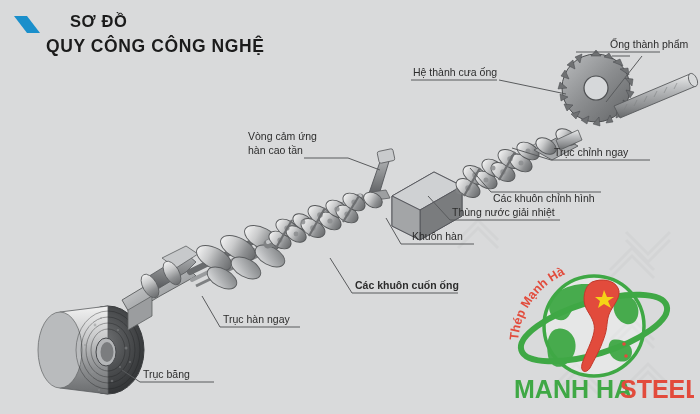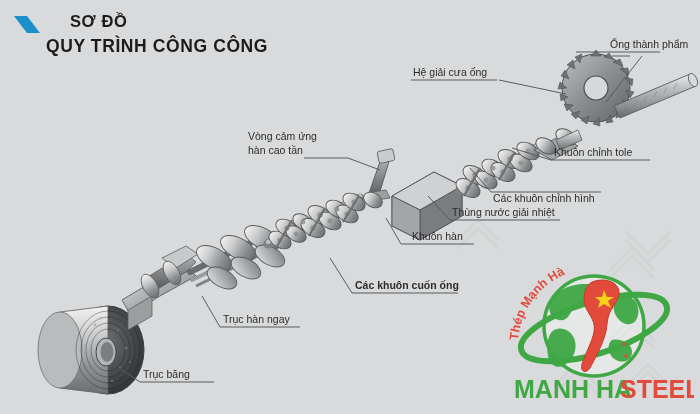--- a/index.html
+++ b/index.html
@@ -82,21 +82,21 @@
     </svg>
   </div>
 
   <div class="header">
     <div class="hdr-mark">
       <svg width="26" height="17" viewBox="0 0 26 17">
         <polygon points="0,0 13,0 26,17 13,17" fill="#1a8fcb"></polygon>
       </svg>
     </div>
     <div class="title1">SƠ ĐỒ</div>
-    <div class="title2">QUY TRÌNH CÔNG CÔNG</div>
+    <div class="title2">QUY CÔNG CÔNG NGHỆ</div>
   </div>
 
   <div id="machine">
     <svg width="700" height="414" viewBox="0 0 700 414">
       <defs>
         <linearGradient id="gMet" x1="0" y1="0" x2="0" y2="1">
           <stop offset="0%" stop-color="#f2f2f2"></stop>
           <stop offset="35%" stop-color="#c9cacb"></stop>
           <stop offset="70%" stop-color="#8e9092"></stop>
           <stop offset="100%" stop-color="#6b6d6f"></stop>
@@ -352,23 +352,23 @@
       <path d="M220 327 L300 327"></path>
       <path d="M220 327 L202 296"></path>
 
       <path d="M140 382 L214 382"></path>
       <path d="M140 382 L122 370"></path>
     </g>
   </svg>
 
   <div class="callout" style="left:578px;top:38px;margin-left:32px;">Ống thành phẩm</div>
 
-  <div class="callout" style="left:413px;top:66px;">Hệ giải cưa ống</div>
-
-  <div class="callout" style="left:554px;top:146px;">Khuôn chỉnh tole</div>
+  <div class="callout" style="left:413px;top:66px;">Hệ thành cưa ống</div>
+
+  <div class="callout" style="left:554px;top:146px;">Trục chỉnh ngay</div>
 
   <div class="callout" style="left:493px;top:192px;">Các khuôn chỉnh hình</div>
 
   <div class="callout two" style="left:248px;top:130px;">Vòng cảm ứng
 hàn cao tần</div>
 
   <div class="callout" style="left:452px;top:206px;">Thùng nước giải nhiệt</div>
 
   <div class="callout" style="left:404px;top:230px;padding-left:8px;">Khuôn hàn</div>
 

